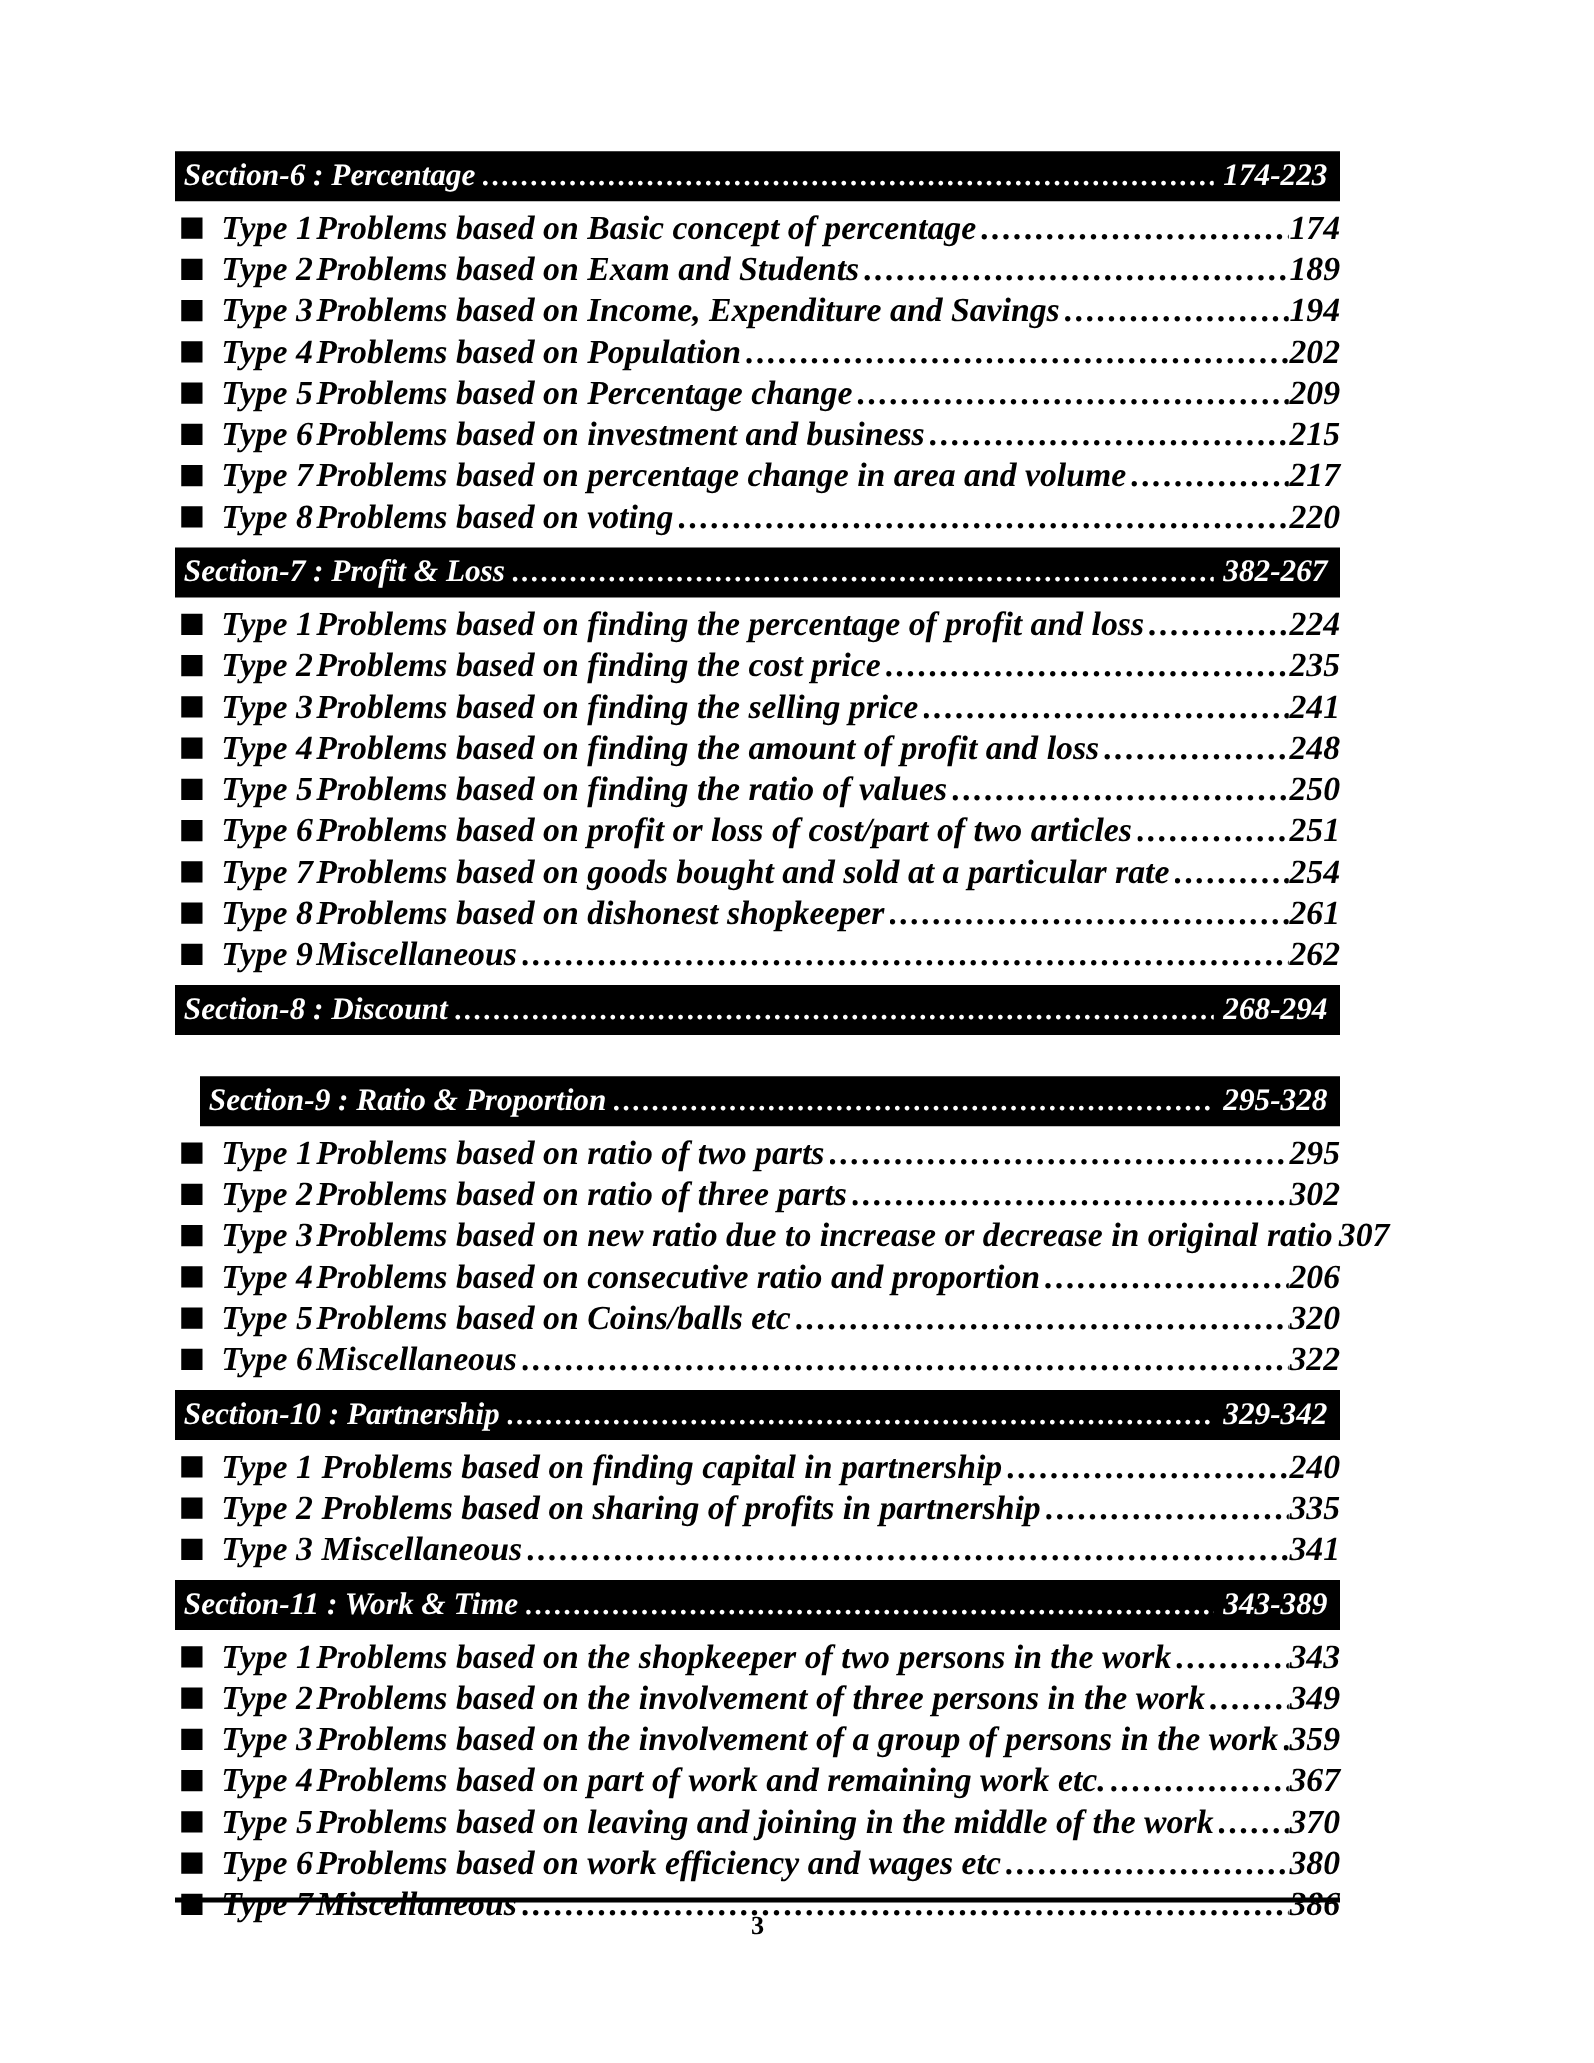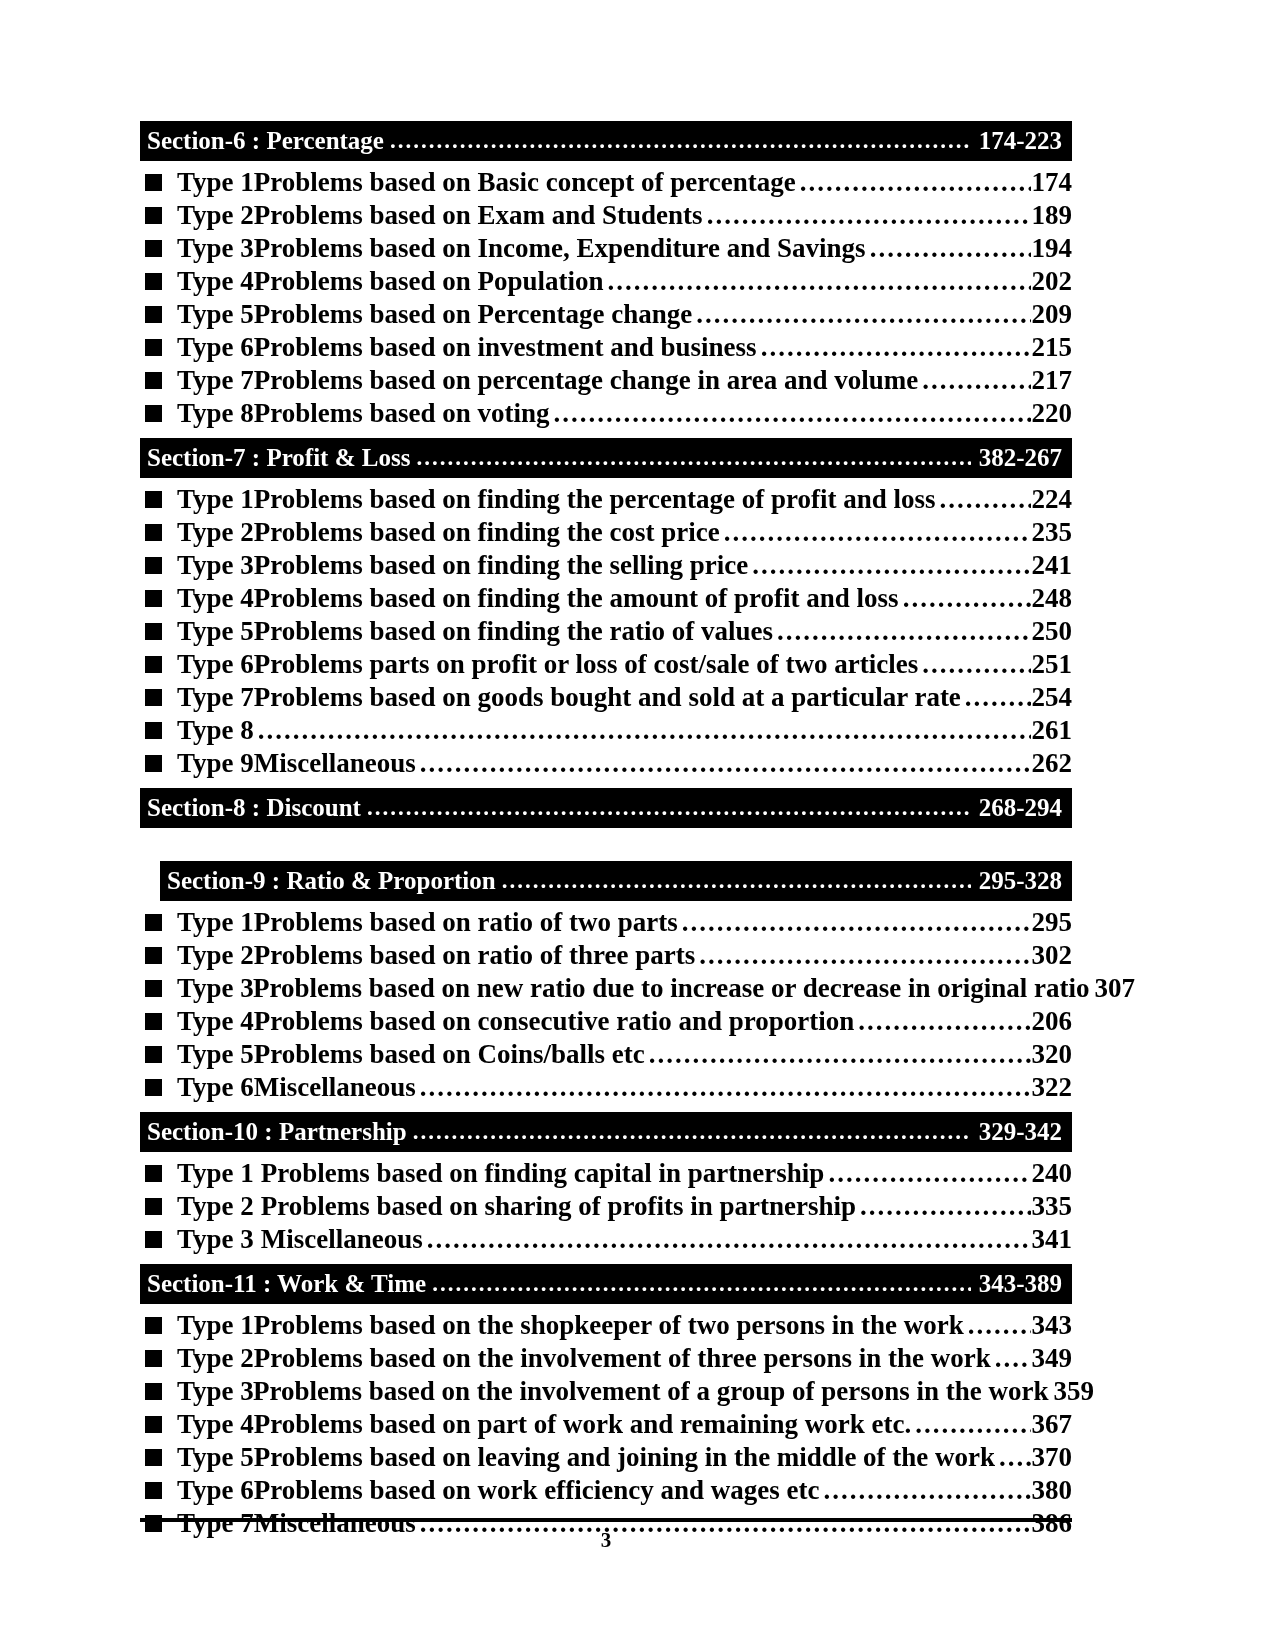--- a/index.html
+++ b/index.html
@@ -17,20 +17,21 @@
     position: relative;
     width: 1275px;
     height: 1650px;
     overflow: hidden;
   }
   .content {
     position: absolute;
     top: 121px;
     left: 140px;
     width: 932px;
+    font-style: italic;
   }
   .section { margin: 0; }
   .section-bar {
     background: #000000;
     color: #ffffff;
     height: 40px;
     display: flex;
     align-items: center;
     padding: 0 10px 0 7px;
     box-sizing: border-box;
@@ -217,36 +218,37 @@
     <span class="bullet"></span>
     <span class="type-label">Type 5</span>
     <span class="item-title">Problems based on finding the ratio of values</span>
     <span class="dot-leader">................................................................................................................................................................................................................................................................................................................................................................................................................</span>
     <span class="item-page">250</span>
   </div>
 
   <div class="item">
     <span class="bullet"></span>
     <span class="type-label">Type 6</span>
-    <span class="item-title">Problems parts on profit or loss of cost/sale of two articles</span>
+    <span class="item-title">Problems based on profit or loss of cost/part of two articles</span>
     <span class="dot-leader">................................................................................................................................................................................................................................................................................................................................................................................................................</span>
     <span class="item-page">251</span>
   </div>
 
   <div class="item">
     <span class="bullet"></span>
     <span class="type-label">Type 7</span>
     <span class="item-title">Problems based on goods bought and sold at a particular rate</span>
     <span class="dot-leader">................................................................................................................................................................................................................................................................................................................................................................................................................</span>
     <span class="item-page">254</span>
   </div>
 
   <div class="item">
     <span class="bullet"></span>
     <span class="type-label">Type 8</span>
+    <span class="item-title">Problems based on dishonest shopkeeper</span>
     <span class="dot-leader">................................................................................................................................................................................................................................................................................................................................................................................................................</span>
     <span class="item-page">261</span>
   </div>
 
   <div class="item">
     <span class="bullet"></span>
     <span class="type-label">Type 9</span>
     <span class="item-title">Miscellaneous</span>
     <span class="dot-leader">................................................................................................................................................................................................................................................................................................................................................................................................................</span>
     <span class="item-page">262</span>

